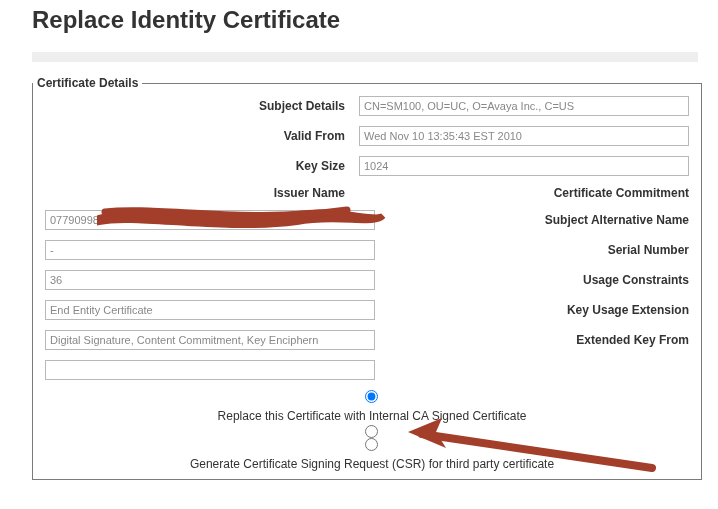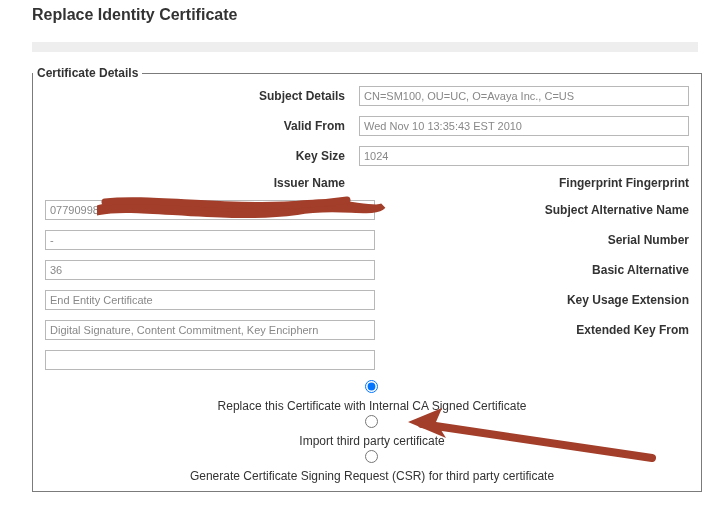--- a/index.html
+++ b/index.html
@@ -9,21 +9,21 @@
     font-family: Verdana, Arial, sans-serif;
     font-size: 12px;
     color: #333;
     background: #fff;
   }
   .page {
     padding: 0 20px 0 32px;
   }
   h1.page-title {
     font-family: Verdana, Arial, sans-serif;
-    font-size: 16px;
+    font-size: 24px;
     font-weight: bold;
     margin: 6px 0 18px 0;
     color: #333;
   }
   .divider-bar {
     height: 10px;
     background: #eeeeee;
     margin: 0 0 14px 0;
   }
   fieldset.details {
@@ -113,41 +113,41 @@
         <input type="text" readonly="" value="Wed Nov 10 13:35:43 EST 2010" style="">
       </div>
 
       <div class="flabel">Key Size</div>
       <div class="fvalue">
         <input type="text" readonly="" value="1024" style="">
       </div>
 
       <div class="flabel">Issuer Name</div>
 
-      <div class="flabel">Fingerprint Fingerprint</div>
+      <div class="flabel">Certificate Commitment</div>
       <div class="fvalue">
         <input type="text" readonly="" value="07790998" style="">
         <svg class="redact" style="left:52px; top:-6px;" width="290" height="28" viewBox="0 0 290 28">
           <path d="M2 14 C 40 4, 120 22, 200 10 C 240 4, 278 18, 286 12
                    C 278 22, 240 10, 200 18 C 120 28, 40 10, 2 18 Z" fill="#a23e2a" stroke="#a23e2a" stroke-width="6" stroke-linecap="round"></path>
           <path d="M8 8 C 60 2, 150 20, 250 6" fill="none" stroke="#a23e2a" stroke-width="7" stroke-linecap="round"></path>
         </svg>
       </div>
 
       <div class="flabel">Subject Alternative Name</div>
       <div class="fvalue">
         <input type="text" readonly="" value="-" style="">
       </div>
 
       <div class="flabel">Serial Number</div>
       <div class="fvalue">
         <input type="text" readonly="" value="36" style="">
       </div>
 
-      <div class="flabel">Basic Alternative</div>
+      <div class="flabel">Usage Constraints</div>
       <div class="fvalue">
         <input type="text" readonly="" value="End Entity Certificate" style="">
       </div>
 
       <div class="flabel">Key Usage Extension</div>
       <div class="fvalue">
         <input type="text" readonly="" value="Digital Signature, Content Commitment, Key Enciphern" style="">
       </div>
 
       <div class="flabel">Extended Key From</div>
@@ -156,21 +156,20 @@
       </div>
     </div>
 
     <div class="radio-list">
       <label class="radio-row">
         <input type="radio" name="certaction" checked="" style="">
         <span>Replace this Certificate with Internal CA Signed Certificate</span>
       </label>
       <label class="radio-row">
         <input type="radio" name="certaction" style="">
-        <span>Import third party certificate</span>
       </label>
       <label class="radio-row">
         <input type="radio" name="certaction" style="">
         <span>Generate Certificate Signing Request (CSR) for third party certificate</span>
       </label>
     </div>
   </fieldset>
 
   <svg class="arrow-overlay" style="left:370px; top:334px;" width="260" height="70" viewBox="0 0 260 70">
     <path d="M250 58 L20 24" stroke="#a23e2a" stroke-width="8" fill="none" stroke-linecap="round"></path>

